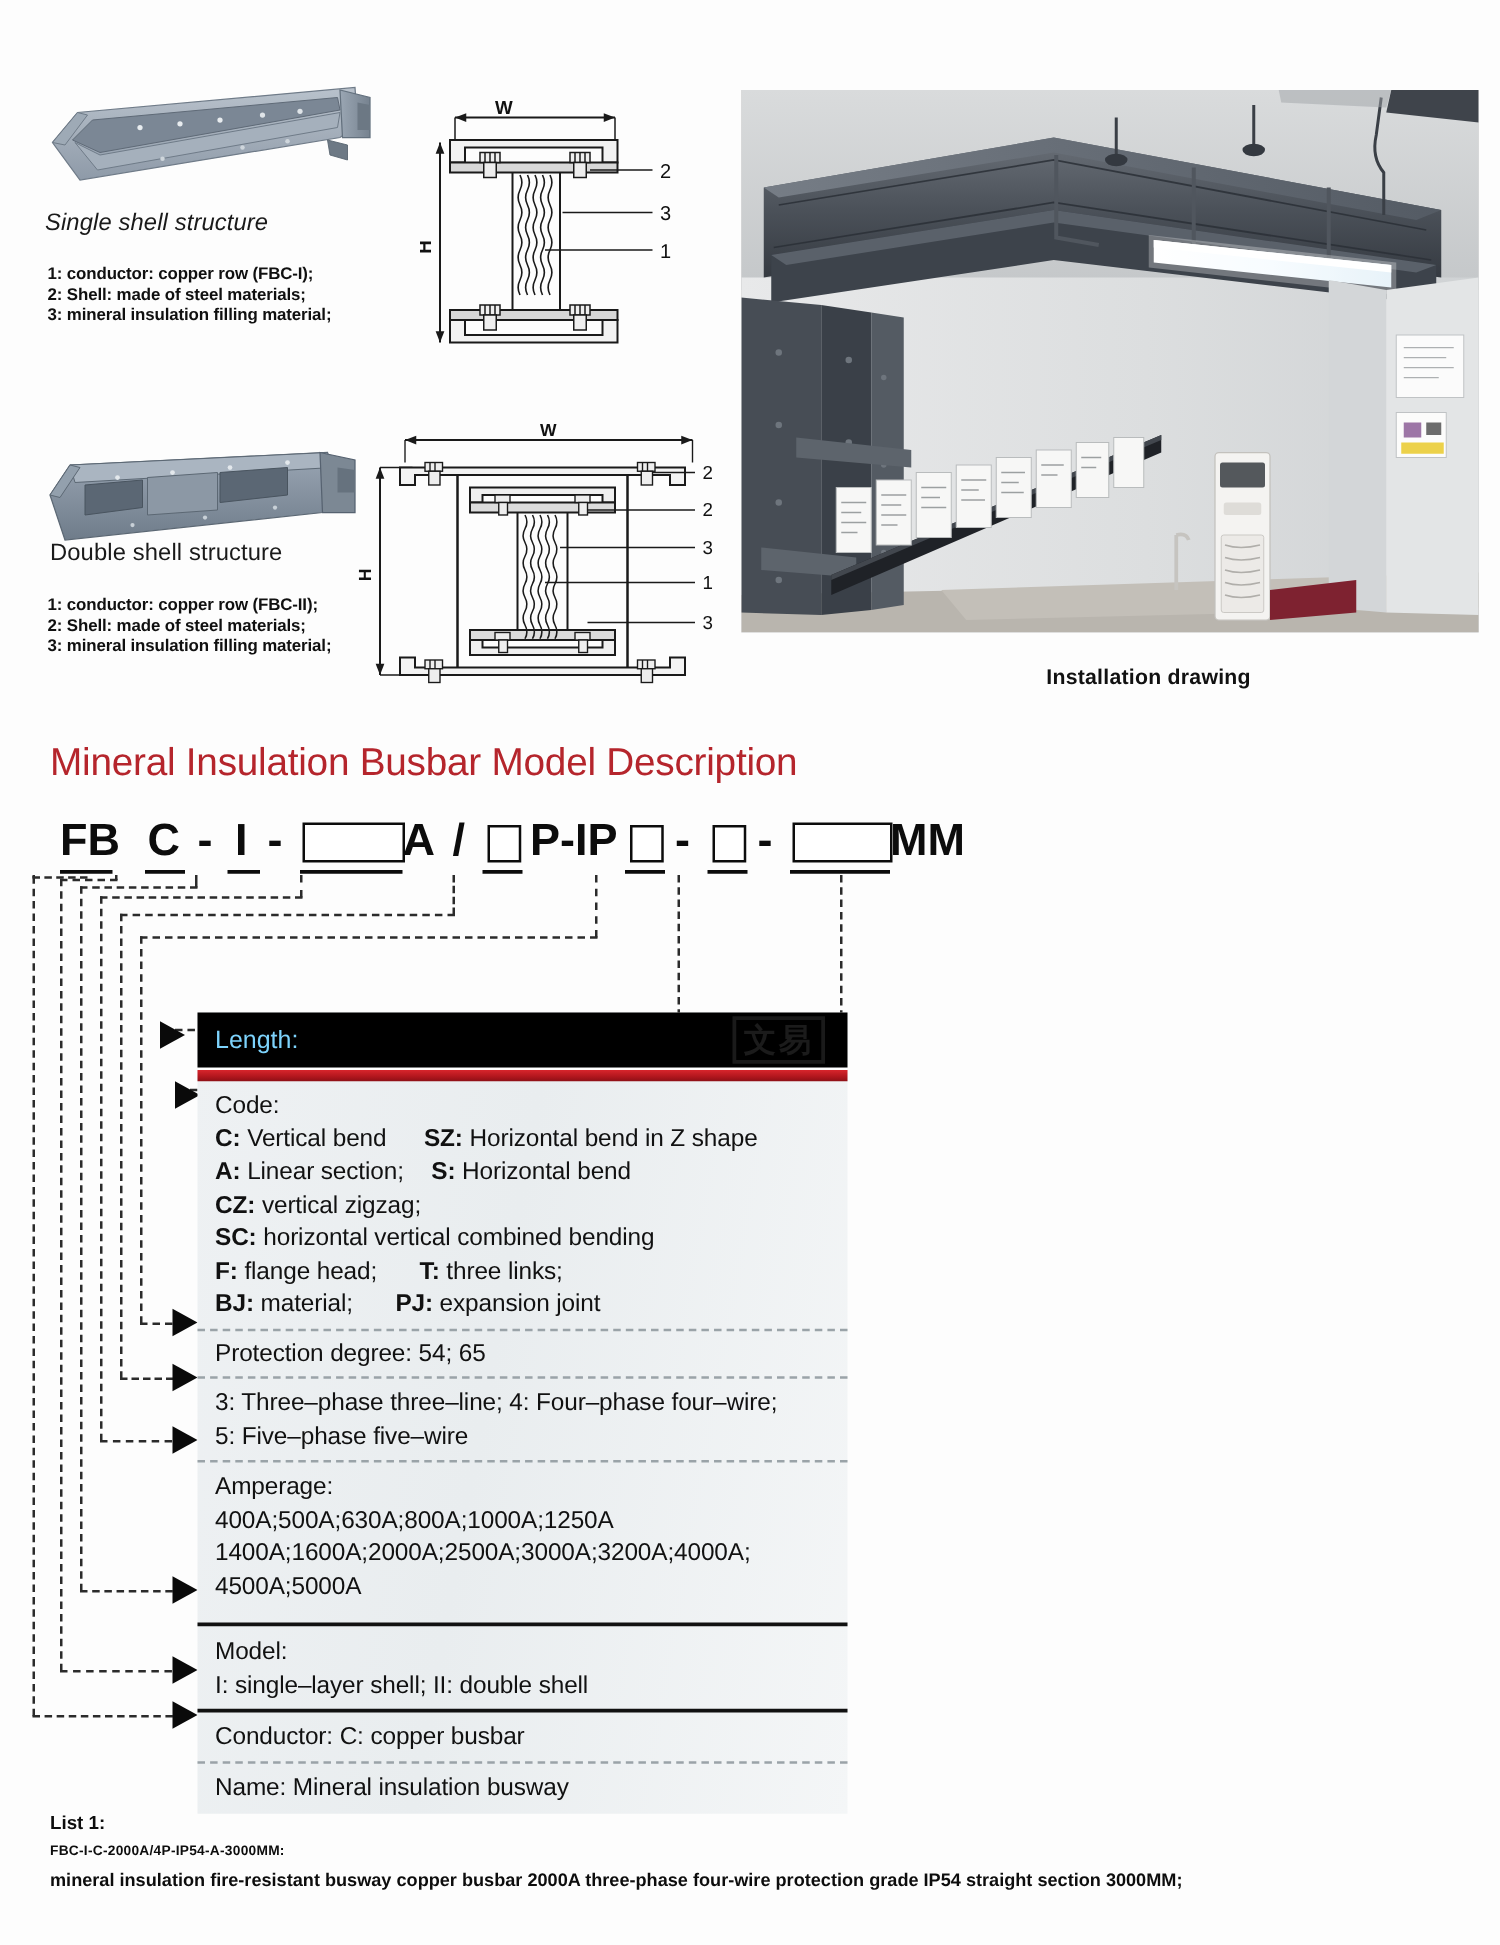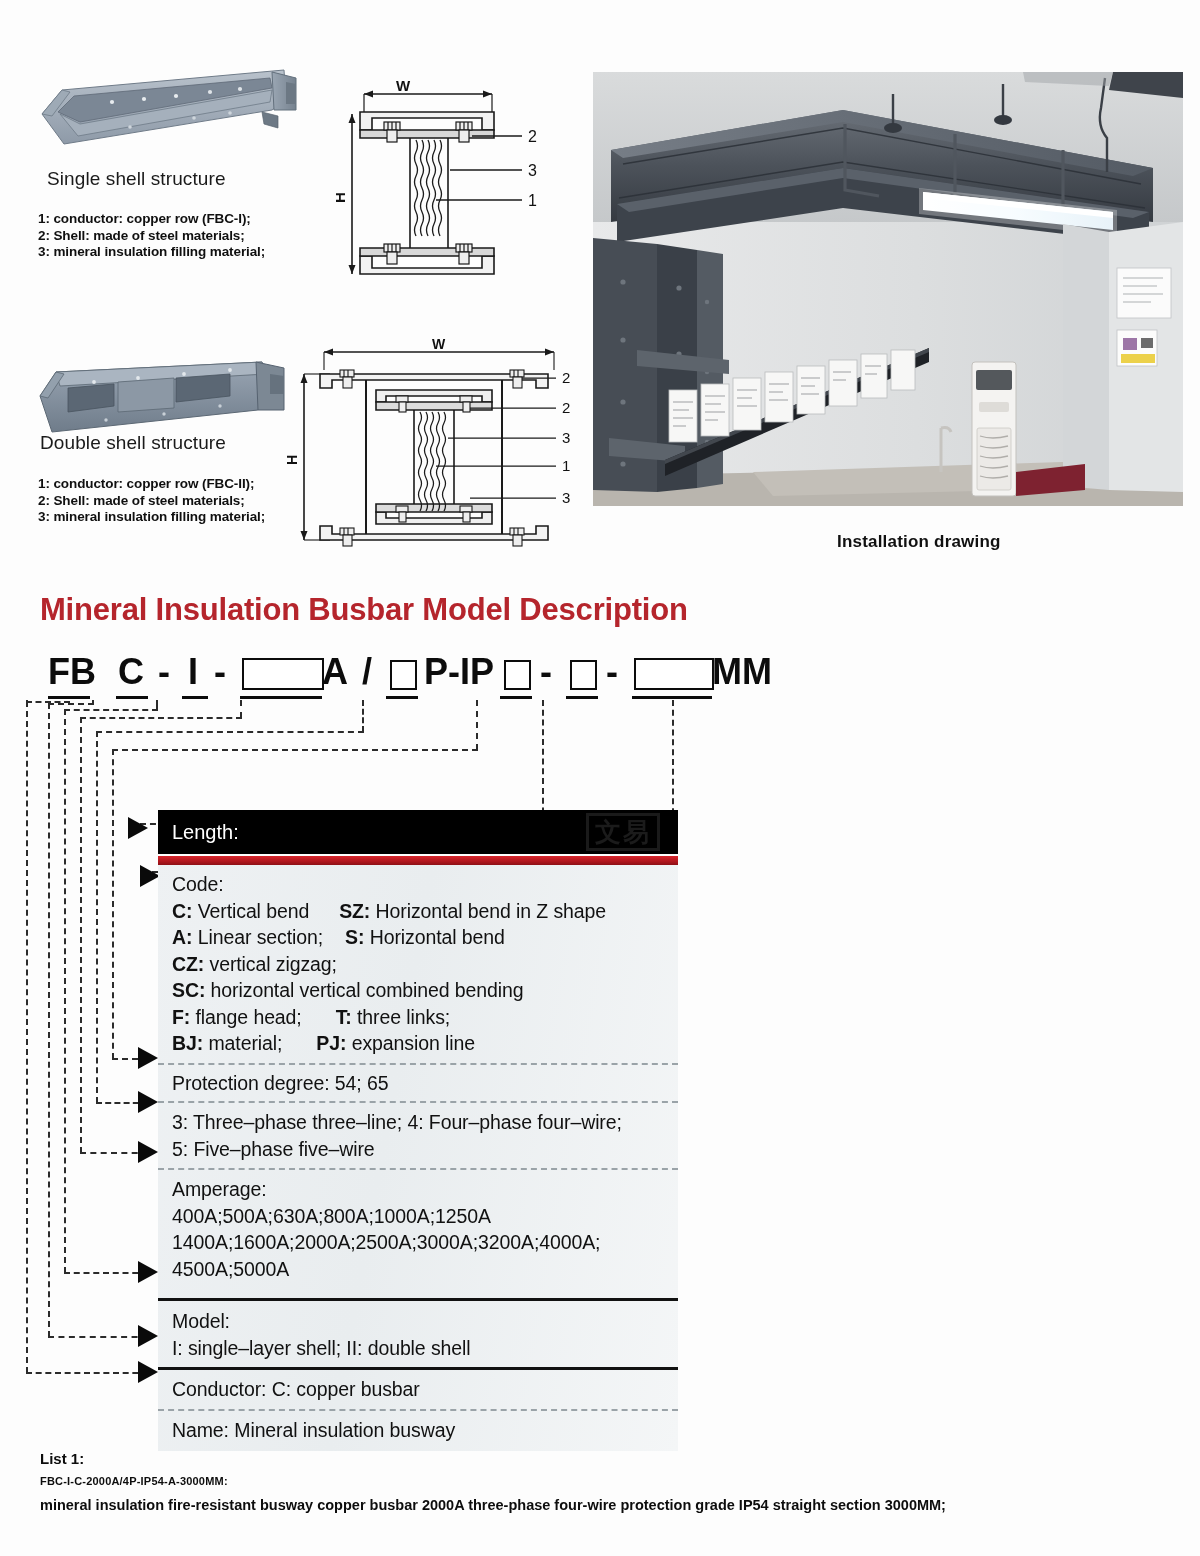--- a/index.html
+++ b/index.html
@@ -42,21 +42,21 @@
   .photo-cap{
     position:absolute;
     font-size:17px;font-weight:700;color:#111;
     letter-spacing:.2px;
   }
 
   
   .sec-title{
     position:absolute;
     font-size:31px;
-    font-weight:700;
+    font-weight:400;
     color:#b5252c;
     letter-spacing:-.2px;
     white-space:nowrap;
   }
 
   
   .codeline{position:absolute;left:40px;top:650px;height:46px;}
   .codeline .tok{
     position:absolute;
     font-size:36px;
@@ -130,21 +130,21 @@
   .bar-length{
     background:#000;
     color:#fff;
     height:44px;
     display:flex;align-items:center;
     padding-left:14px;
     box-sizing:border-box;
     position:relative;
     overflow:hidden;
   }
-  .bar-length .txt{color:#ffffff;font-size:20px;}
+  .bar-length .txt{color:#7dd3fc;font-size:20px;}
   .wm{
     position:absolute;right:18px;top:3px;
     font-size:26px;font-weight:700;
     color:#1b1b1b;
     letter-spacing:2px;
     border:3px solid #1a1a1a;
     padding:1px 6px;
     line-height:30px;
   }
   .redbar{
@@ -199,21 +199,21 @@
       <circle cx="176" cy="40" r="2.1" fill="#dfe4e8"></circle>
       <circle cx="206" cy="37" r="2.1" fill="#dfe4e8"></circle>
       <circle cx="96" cy="75" r="1.8" fill="#cfd6dc"></circle>
       <circle cx="160" cy="66" r="1.8" fill="#cfd6dc"></circle>
       <circle cx="196" cy="61" r="1.8" fill="#cfd6dc"></circle>
 
       <polygon points="228,60 244,64 244,76 230,72" fill="#6d7985" stroke="#57636f" stroke-width="0.7"></polygon>
     </svg>
   </div>
 
-  <div class="abs cap-main" style="left:47px;top:168px;">Single shell structure</div>
+  <div class="abs cap-main" style="left:36px;top:168px;font-style:italic;">Single shell structure</div>
 
   <div class="abs cap-list" style="left:38px;top:211px;">
     <div>1: conductor: copper row (FBC-I);</div>
     <div>2: Shell: made of steel materials;</div>
     <div>3: mineral insulation filling material;</div>
   </div>
 
   <div class="xsec abs" style="left:336px;top:78px;width:240px;height:220px;">
     <svg width="240" height="220" viewBox="0 0 240 220">
       <g stroke="#1a1a1a" fill="none" stroke-width="1.6">
@@ -647,21 +647,21 @@
       <div class="txt">
         <b>CZ:</b><span> vertical zigzag;</span>
       </div>
       <div class="txt">
         <b>SC:</b><span> horizontal vertical combined bending</span>
       </div>
       <div class="txt">
         <b>F:</b><span> flange head;</span><span style="display:inline-block;width:34px;"></span><b>T:</b><span> three links;</span>
       </div>
       <div class="txt">
-        <b>BJ:</b><span> material;</span><span style="display:inline-block;width:34px;"></span><b>PJ:</b><span> expansion line</span>
+        <b>BJ:</b><span> material;</span><span style="display:inline-block;width:34px;"></span><b>PJ:</b><span> expansion joint</span>
       </div>
     </div>
 
     <div class="lrow sep-dash" style="padding-top:5px;padding-bottom:5px;">
       <div class="txt">Protection degree: 54; 65</div>
     </div>
 
     <div class="lrow sep-dash" style="padding-top:6px;padding-bottom:6px;">
       <div class="txt">3: Three–phase three–line; 4: Four–phase four–wire;</div>
       <div class="txt">5: Five–phase five–wire</div>

